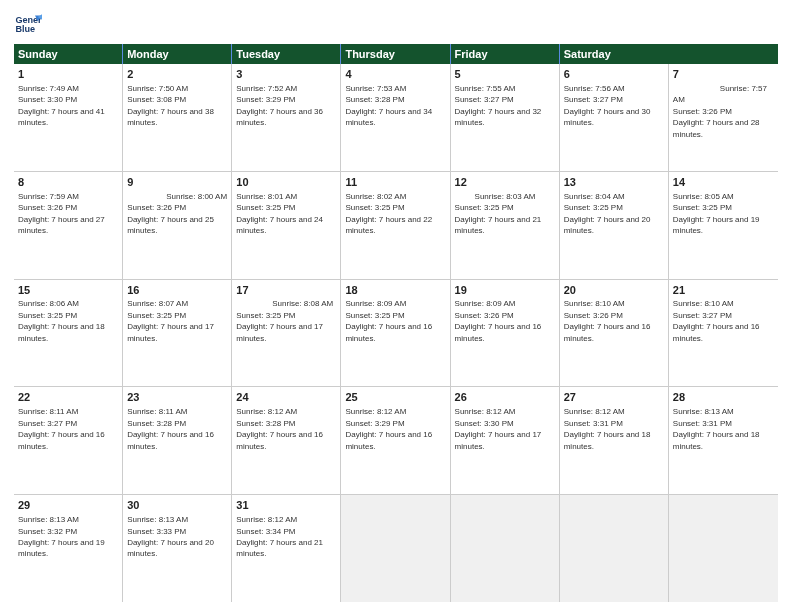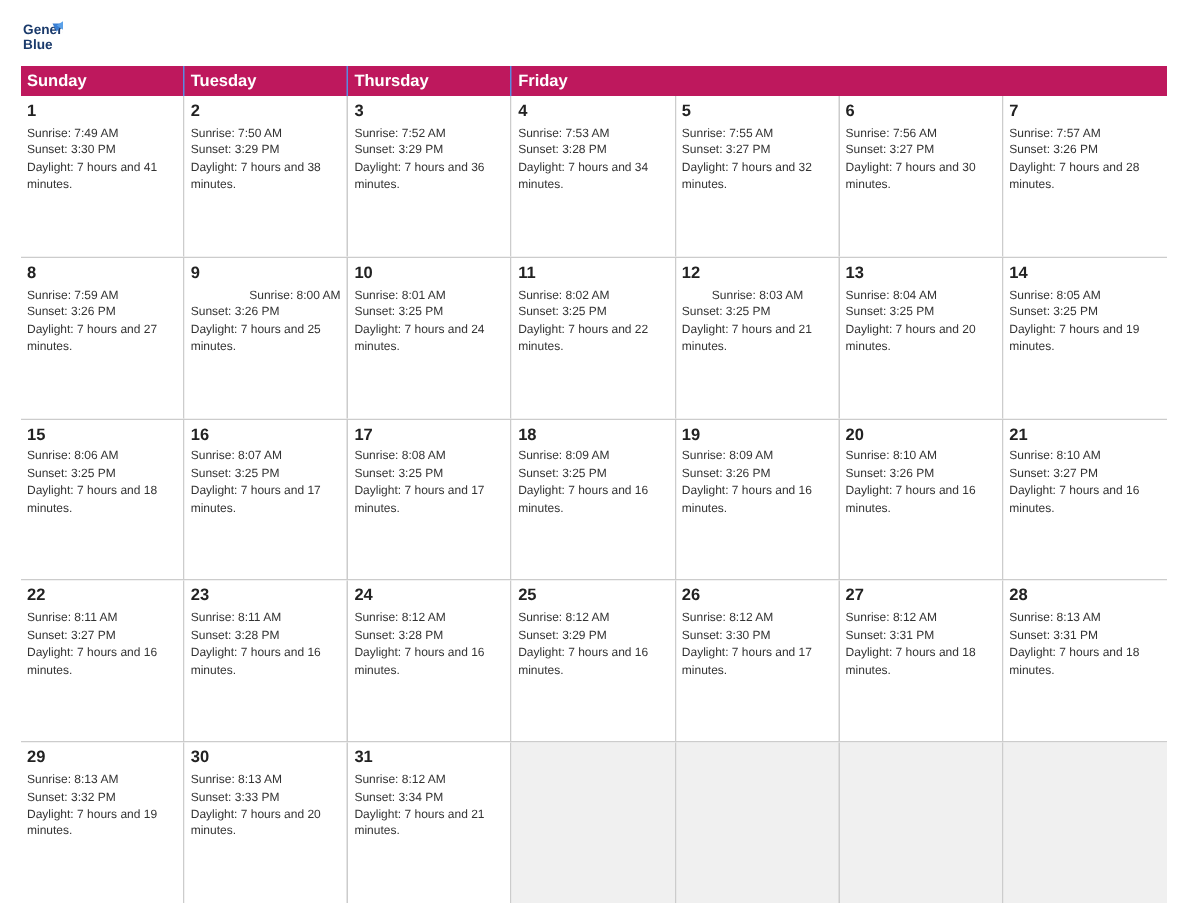--- a/index.html
+++ b/index.html
@@ -46,21 +46,21 @@
       color: #444;
     }
     .calendar {
       flex: 1;
       display: flex;
       flex-direction: column;
     }
     .cal-header {
       display: grid;
       grid-template-columns: repeat(7, 1fr);
-      background: #be185d;
+      background: #14532d;
     }
     .cal-header-cell {
       color: #fff;
       font-size: 11px;
       font-weight: bold;
       padding: 4px 4px;
       text-align: left;
       border-right: 1px solid #5a8ae0;
     }
     .cal-header-cell:last-child { border-right: none; }
@@ -116,45 +116,47 @@
     </div>
     <div class="title-block">
       <div class="month-title"></div>
       <div class="subtitle"></div>
     </div>
   </div>
 
   <div class="calendar">
     <div class="cal-header">
     <div class="cal-header-cell">Sunday</div>
+        <div class="cal-header-cell">Monday</div>
         <div class="cal-header-cell">Tuesday</div>
         <div class="cal-header-cell">Thursday</div>
         <div class="cal-header-cell">Friday</div>
+        <div class="cal-header-cell">Saturday</div>
       </div>
     <div class="cal-body">
     <div class="cal-row">
           <div class="cal-cell"><span class="day-num">1</span><span class="cell-text" style="white-space: pre-line; margin-top: 20px;">Sunrise: 7:49 AM
 Sunset: 3:30 PM
 Daylight: 7 hours and 41 minutes.</span></div>
           <div class="cal-cell"><span class="day-num">2</span><span class="cell-text" style="white-space: pre-line;">Sunrise: 7:50 AM
-Sunset: 3:29 PM
+Sunset: 3:08 PM
 Daylight: 7 hours and 38 minutes.</span></div>
           <div class="cal-cell"><span class="day-num">3</span><span class="cell-text" style="white-space: pre-line;">Sunrise: 7:52 AM
 Sunset: 3:29 PM
 Daylight: 7 hours and 36 minutes.</span></div>
           <div class="cal-cell"><span class="day-num">4</span><span class="cell-text" style="white-space: pre-line;">Sunrise: 7:53 AM
 Sunset: 3:28 PM
 Daylight: 7 hours and 34 minutes.</span></div>
           <div class="cal-cell"><span class="day-num">5</span><span class="cell-text" style="white-space: pre-line;">Sunrise: 7:55 AM
 Sunset: 3:27 PM
 Daylight: 7 hours and 32 minutes.</span></div>
           <div class="cal-cell"><span class="day-num">6</span><span class="cell-text" style="white-space: pre-line;">Sunrise: 7:56 AM
 Sunset: 3:27 PM
 Daylight: 7 hours and 30 minutes.</span></div>
-          <div class="cal-cell"><span class="day-num">7</span><span class="cell-text" style="white-space: pre-line;">Sunrise: 7:57 AM
+          <div class="cal-cell"><span class="day-num">7</span><span class="cell-text" style="white-space: pre-line; margin-left: 47px;">Sunrise: 7:57 AM
 Sunset: 3:26 PM
 Daylight: 7 hours and 28 minutes.</span></div>
         </div>
         <div class="cal-row">
           <div class="cal-cell"><span class="day-num">8</span><span class="cell-text" style="white-space: pre-line; text-align: right;">Sunrise: 7:59 AM
 Sunset: 3:26 PM
 Daylight: 7 hours and 27 minutes.</span></div>
           <div class="cal-cell"><span class="day-num">9</span><span class="cell-text" style="white-space: pre-line; margin-left: 39px;">Sunrise: 8:00 AM
 Sunset: 3:26 PM
 Daylight: 7 hours and 25 minutes.</span></div>
@@ -174,21 +176,21 @@
 Sunset: 3:25 PM
 Daylight: 7 hours and 19 minutes.</span></div>
         </div>
         <div class="cal-row">
           <div class="cal-cell"><span class="day-num">15</span><span class="cell-text" style="white-space: pre-line;">Sunrise: 8:06 AM
 Sunset: 3:25 PM
 Daylight: 7 hours and 18 minutes.</span></div>
           <div class="cal-cell"><span class="day-num">16</span><span class="cell-text" style="white-space: pre-line;">Sunrise: 8:07 AM
 Sunset: 3:25 PM
 Daylight: 7 hours and 17 minutes.</span></div>
-          <div class="cal-cell"><span class="day-num">17</span><span class="cell-text" style="white-space: pre-line;">Sunrise: 8:08 AM
+          <div class="cal-cell"><span class="day-num">17</span><span class="cell-text" style="white-space: pre-line; margin-left: 36px;">Sunrise: 8:08 AM
 Sunset: 3:25 PM
 Daylight: 7 hours and 17 minutes.</span></div>
           <div class="cal-cell"><span class="day-num">18</span><span class="cell-text" style="white-space: pre-line;">Sunrise: 8:09 AM
 Sunset: 3:25 PM
 Daylight: 7 hours and 16 minutes.</span></div>
           <div class="cal-cell"><span class="day-num">19</span><span class="cell-text" style="white-space: pre-line;">Sunrise: 8:09 AM
 Sunset: 3:26 PM
 Daylight: 7 hours and 16 minutes.</span></div>
           <div class="cal-cell"><span class="day-num">20</span><span class="cell-text" style="white-space: pre-line;">Sunrise: 8:10 AM
 Sunset: 3:26 PM

